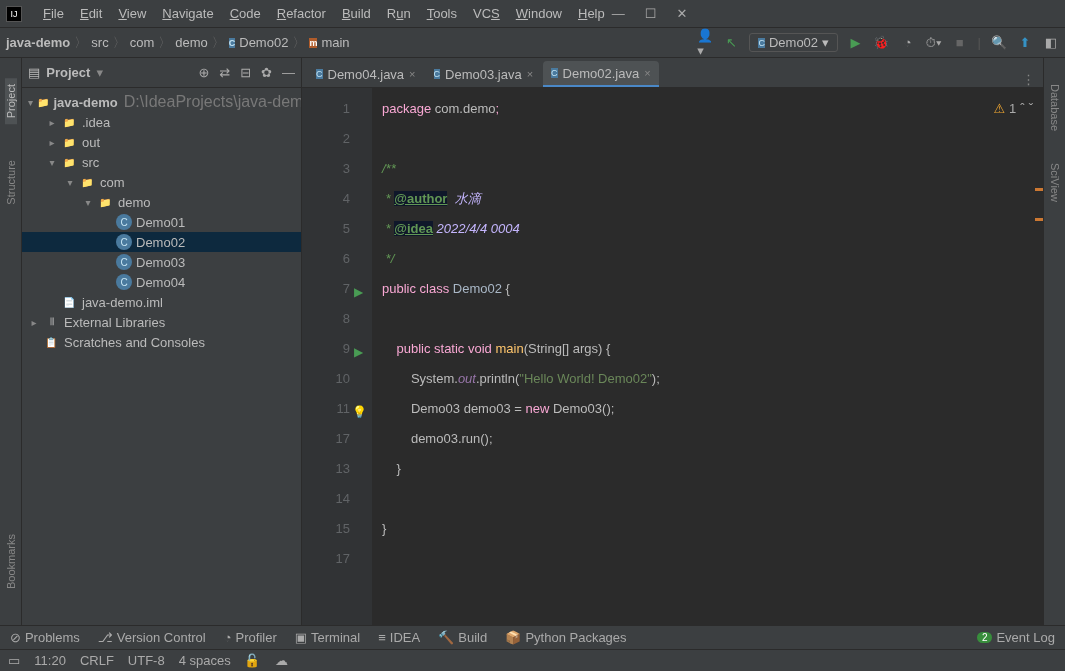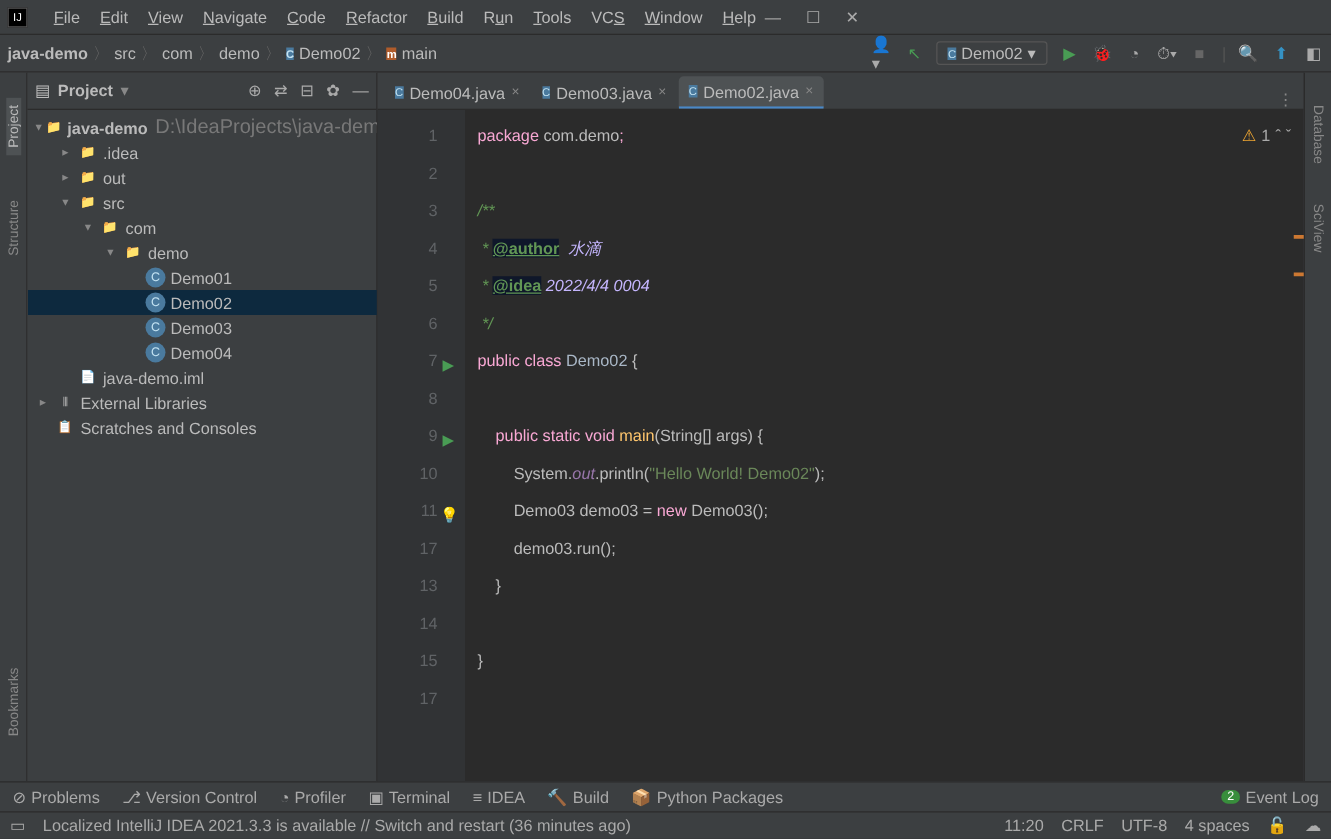--- a/index.html
+++ b/index.html
@@ -322,20 +322,19 @@
     </div>
   <div class="spacer"></div>
   <div class="tool">
       <span class="badge">2</span>
       <span>Event Log</span>
     </div>
 </div>
 
 <div class="statusbar">
   <span>▭</span>
-  <span class="msg">Localized IntelliJ IDEA 2021.3.3 is available // Switch and restart (36 minutes ago)</span>
   <span>11:20</span>
   <span>CRLF</span>
   <span>UTF-8</span>
   <span>4 spaces</span>
   <span>🔓</span>
   <span>☁</span>
 </div>
 
 </body></html>

